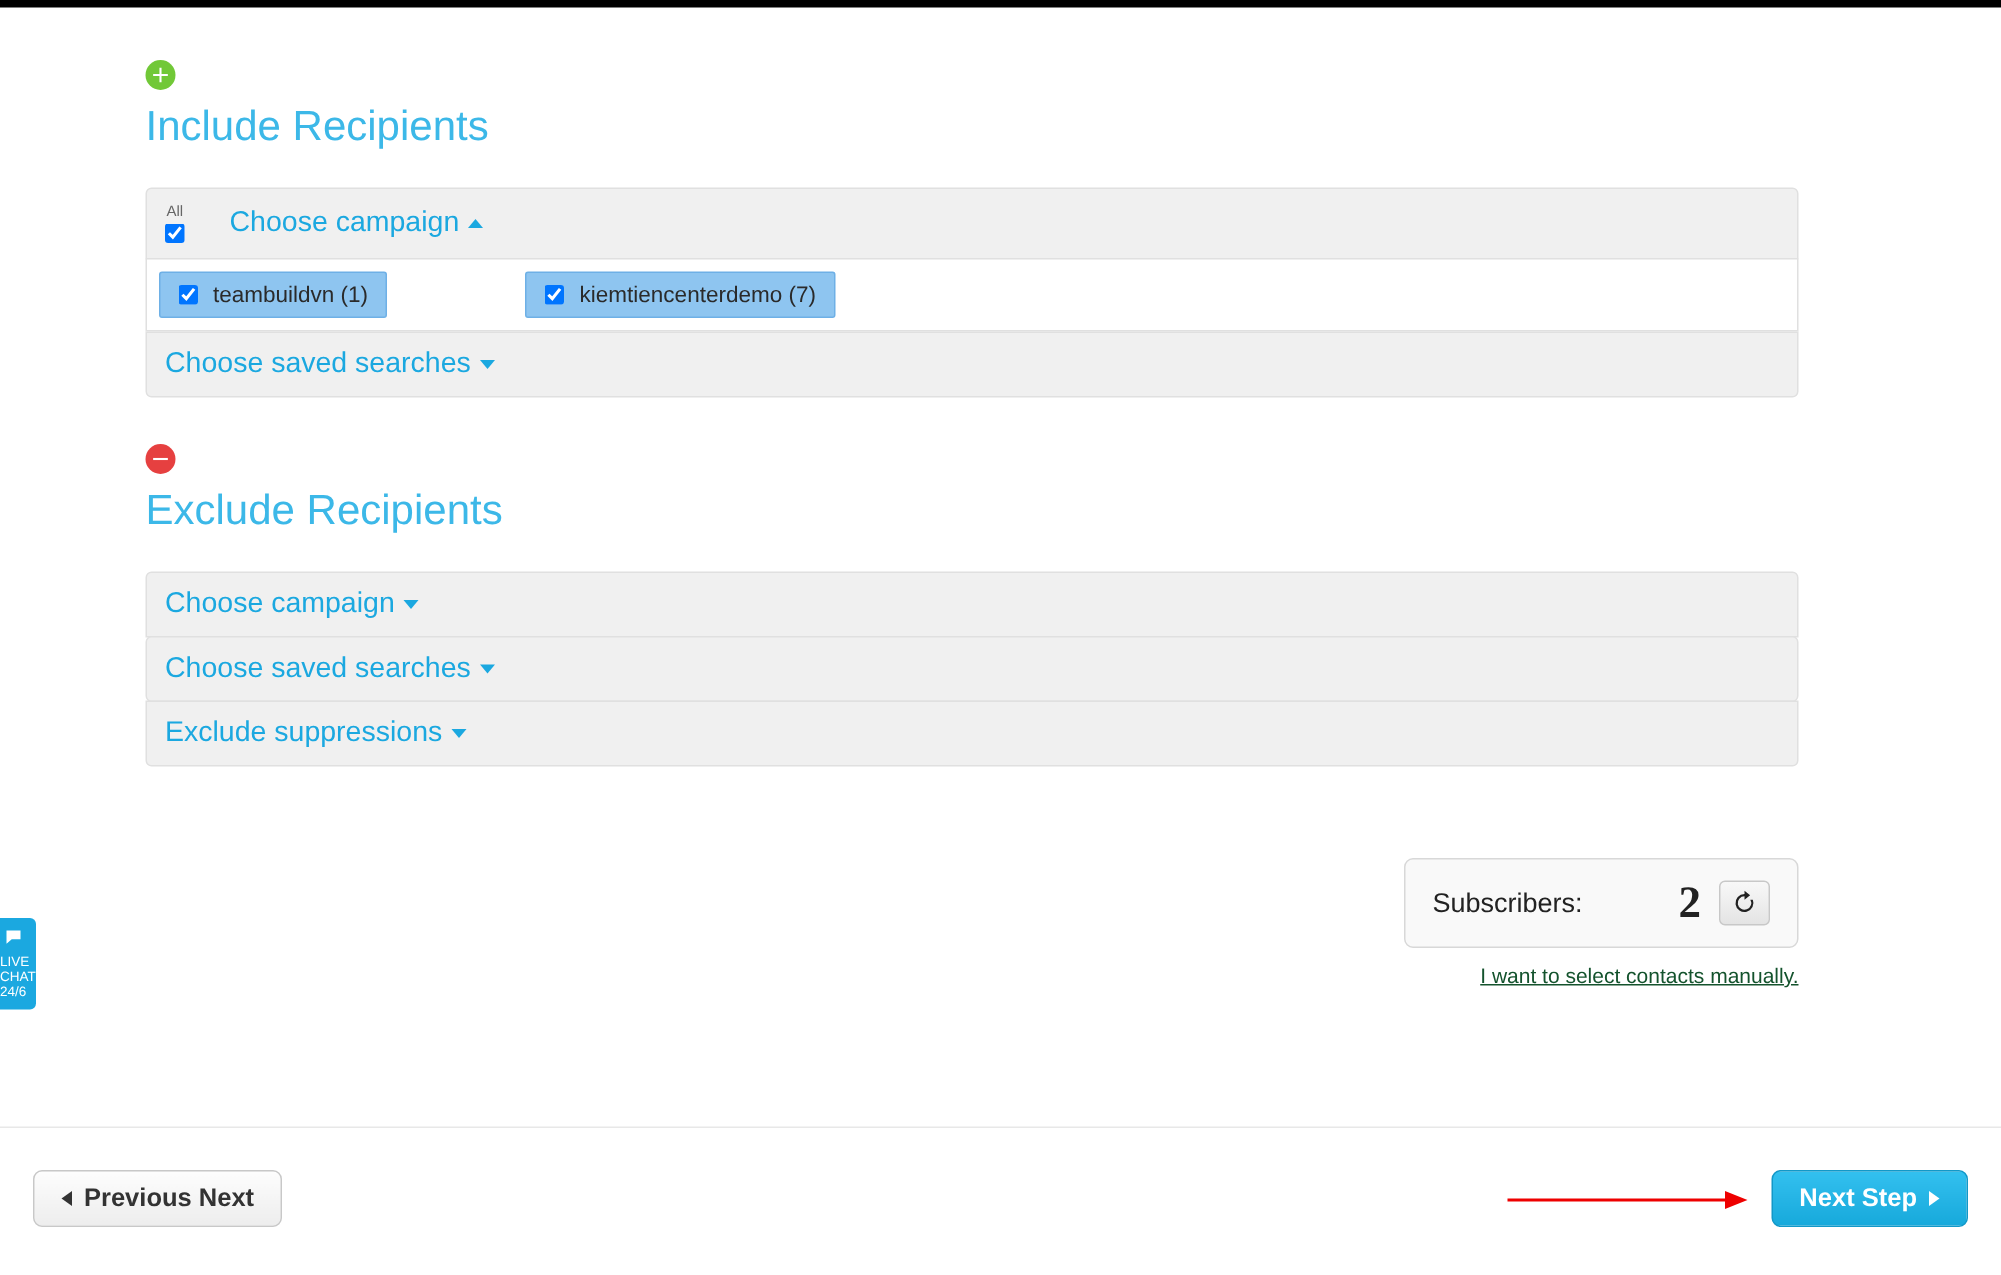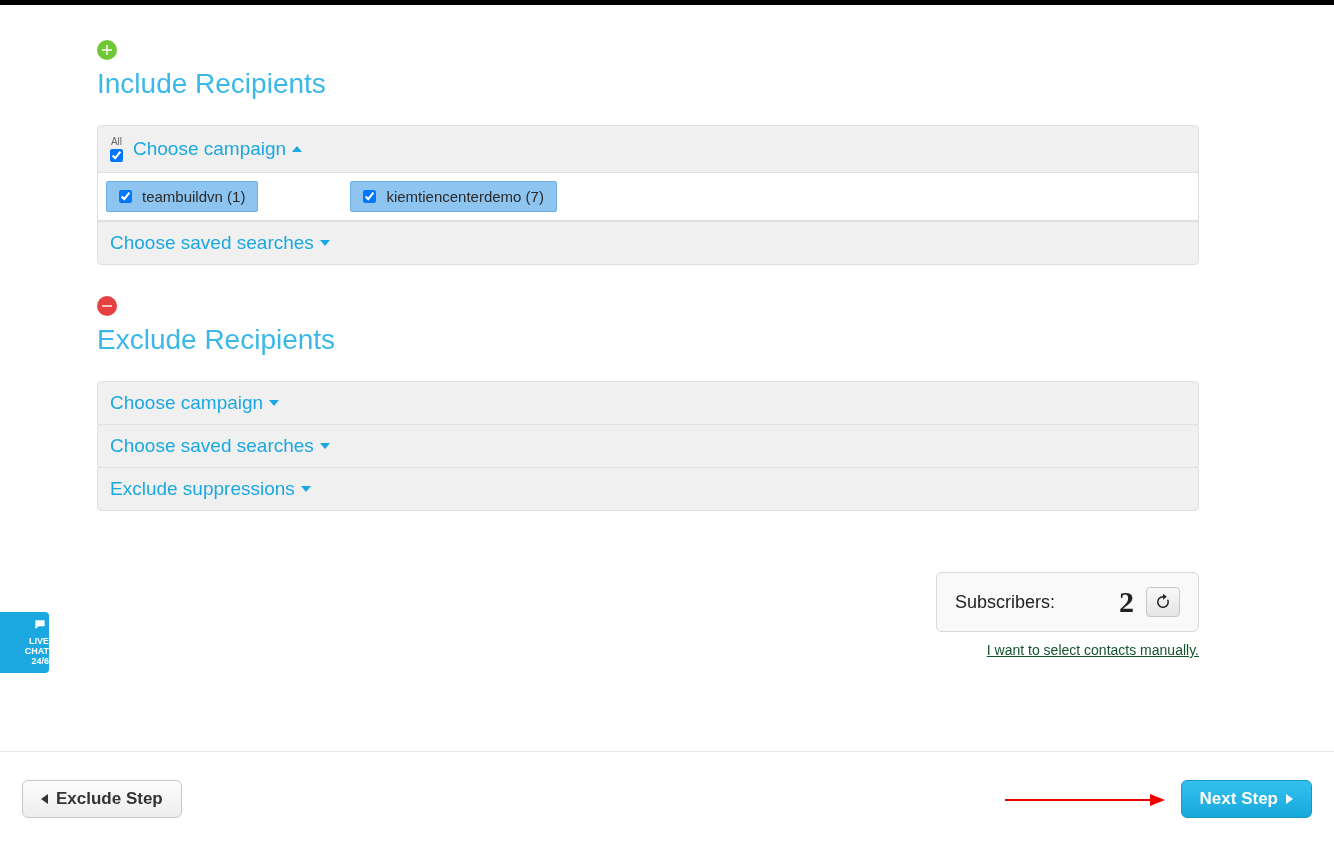--- a/index.html
+++ b/index.html
@@ -34,20 +34,21 @@
     margin-bottom: 25px;
   }
   .panel-row {
     background: #f0f0f0;
     border: 1px solid #e0e0e0;
     border-radius: 4px;
     padding: 10px 12px;
     margin-bottom: -1px;
     display: flex;
     align-items: center;
+    gap: 20px;
   }
   .panel-row + .panel-row { border-top: 1px solid #e0e0e0; }
   .dropdown-label {
     color: #1ba8e0;
     font-size: 19px;
     cursor: pointer;
     display: inline-flex;
     align-items: center;
     gap: 6px;
   }
@@ -133,23 +134,23 @@
   .tri-left { border-right: 7px solid #333; }
   .tri-right { border-left: 7px solid #fff; }
   .arrow-annotation {
     position: absolute;
     left: 1000px; top: 790px;
     pointer-events: none;
   }
   .chat-tab {
     position: absolute; left: 0; top: 612px;
     background: #1ba8e0; color: #fff;
-    width: 49px; padding: 6px 0 6px 0;
+    width: 24px; padding: 6px 0 6px 0;
     border-radius: 0 4px 4px 0;
-    text-align: right; font-size: 9px; font-weight: bold; line-height: 1.1;
+    text-align: left; font-size: 9px; font-weight: normal; line-height: 1.1;
     cursor: pointer;
   }
   .chat-tab svg { width: 18px; height: 14px; fill: #fff; margin-bottom: 2px; }
   .clearfix::after { content: ""; display: table; clear: both; }
 </style>
 </head>
 <body>
 
 <div class="top-bar"></div>
 
@@ -247,21 +248,21 @@
       <path d="M4 4h16v10H10l-6 5V4z"></path>
     </svg>
   <div>LIVE</div>
   <div>CHAT</div>
   <div>24/6</div>
 </div>
 
 <div class="footer">
   <button class="btn btn-prev">
     <span class="tri-left"></span>
-    <span>Exclude Step</span>
+    <span>Previous Next</span>
   </button>
   <button class="btn btn-next">
     <span>Next Step</span>
     <span class="tri-right"></span>
   </button>
 </div>
 
 <svg class="arrow-annotation" width="170" height="20">
   <line x1="5" y1="10" x2="150" y2="10" stroke="#e00" stroke-width="2"></line>
   <polygon points="150,4 165,10 150,16" fill="#e00"></polygon>

